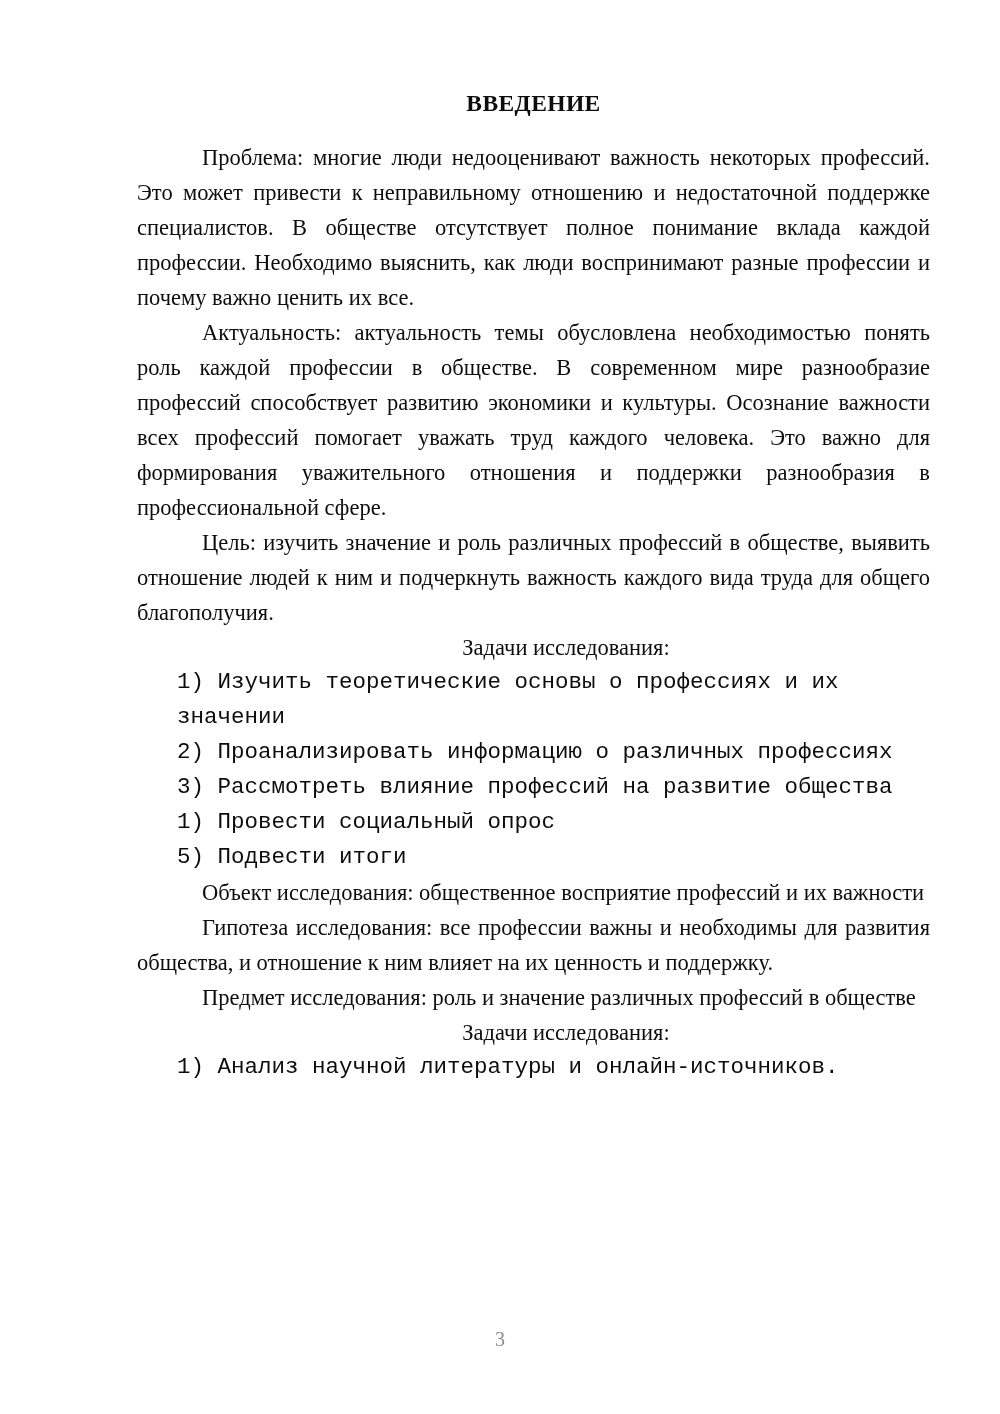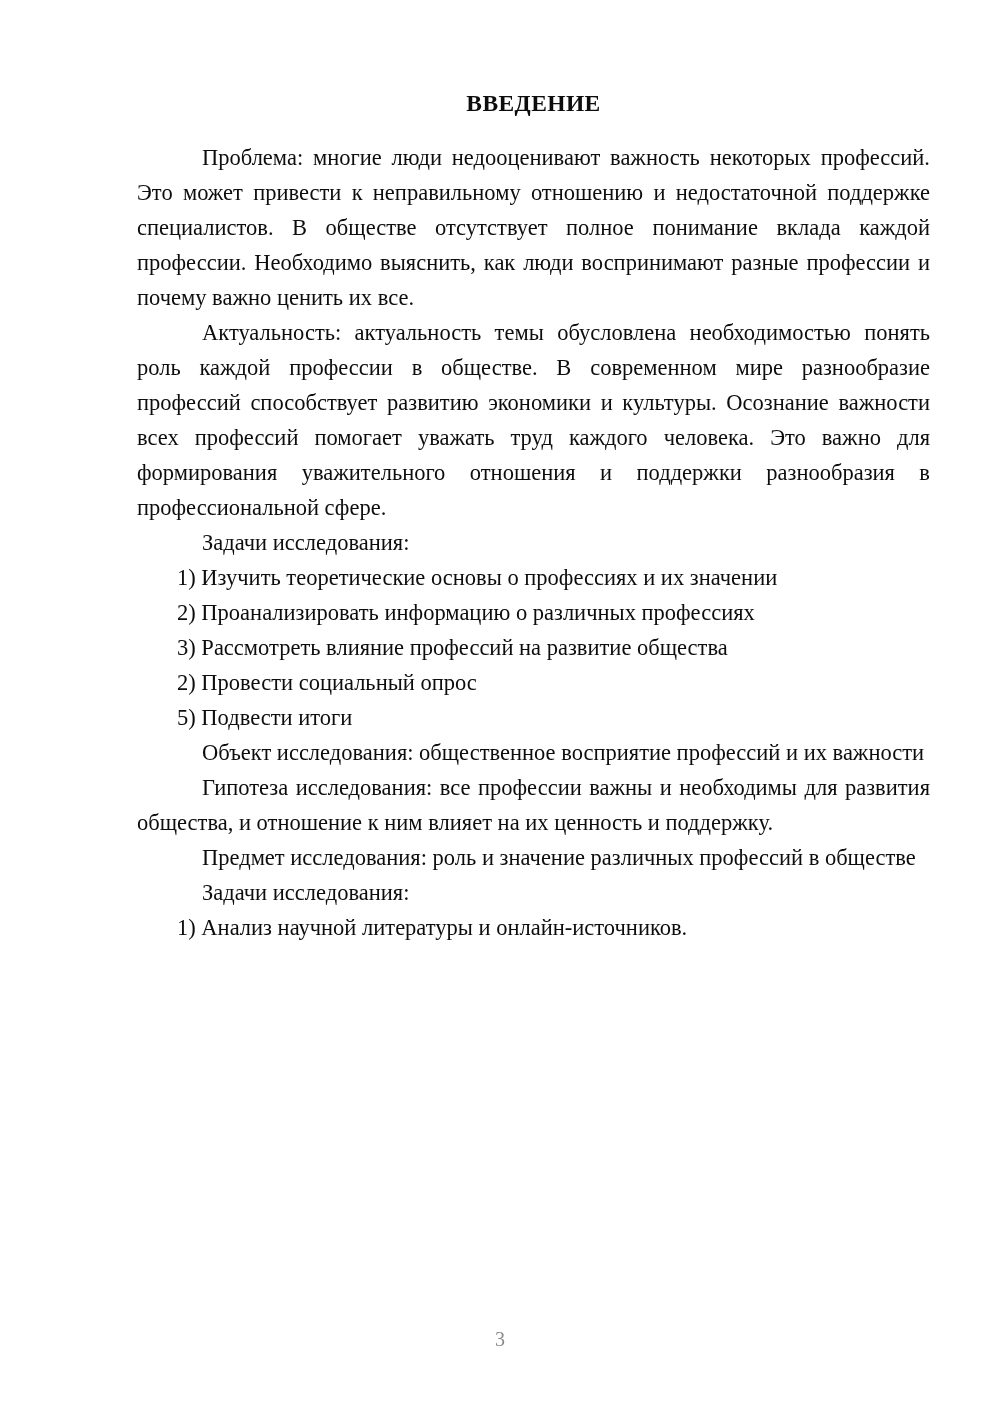--- a/index.html
+++ b/index.html
@@ -38,29 +38,30 @@
   .para {
     font-size: 22.5px;
     line-height: 35px;
     text-align: justify;
     text-justify: inter-word;
     text-indent: 65px;
     margin: 0;
     hyphens: none;
   }
   .para.no-justify {
-    text-align: left;
+    text-align: center;
   }
   .list-item {
     font-size: 22.5px;
     line-height: 35px;
     text-align: left;
     text-indent: 0;
     margin: 0;
     padding-left: 40px;
+    font-family: Liberation Mono, monospace;
   }
   .page-number {
     position: absolute;
     left: 0;
     right: 0;
     top: 1327px;
     text-align: center;
     font-size: 20px;
     line-height: 24px;
     color: #8a8a8a;
@@ -69,25 +70,26 @@
 </head>
 <body>
 
 <div class="page">
 
   <div class="content">
     <h1 class="doc-title">ВВЕДЕНИЕ</h1>
     <div id="body-blocks">
         <p class="para">Проблема: многие люди недооценивают важность некоторых профессий. Это может привести к неправильному отношению и недостаточной поддержке специалистов. В обществе отсутствует полное понимание вклада каждой профессии. Необходимо выяснить, как люди воспринимают разные профессии и почему важно ценить их все.</p>
         <p class="para">Актуальность: актуальность темы обусловлена необходимостью понять роль каждой профессии в обществе. В современном мире разнообразие профессий способствует развитию экономики и культуры. Осознание важности всех профессий помогает уважать труд каждого человека. Это важно для формирования уважительного отношения и поддержки разнообразия в профессиональной сфере.</p>
+        <p class="para">Цель: изучить значение и роль различных профессий в обществе, выявить отношение людей к ним и подчеркнуть важность каждого вида труда для общего благополучия.</p>
         <p class="para no-justify">Задачи исследования:</p>
         <p class="list-item">1) Изучить теоретические основы о профессиях и их значении</p>
         <p class="list-item">2) Проанализировать информацию о различных профессиях</p>
         <p class="list-item">3) Рассмотреть влияние профессий на развитие общества</p>
-        <p class="list-item">2) Провести социальный опрос</p>
+        <p class="list-item">1) Провести социальный опрос</p>
         <p class="list-item">5) Подвести итоги</p>
         <p class="para">Объект исследования: общественное восприятие профессий и их важности</p>
         <p class="para">Гипотеза исследования: все профессии важны и необходимы для развития общества, и отношение к ним влияет на их ценность и поддержку.</p>
         <p class="para">Предмет исследования: роль и значение различных профессий в обществе</p>
         <p class="para no-justify">Задачи исследования:</p>
         <p class="list-item">1) Анализ научной литературы и онлайн-источников.</p>
       </div>
   </div>
 
   <div class="page-number">3</div>

